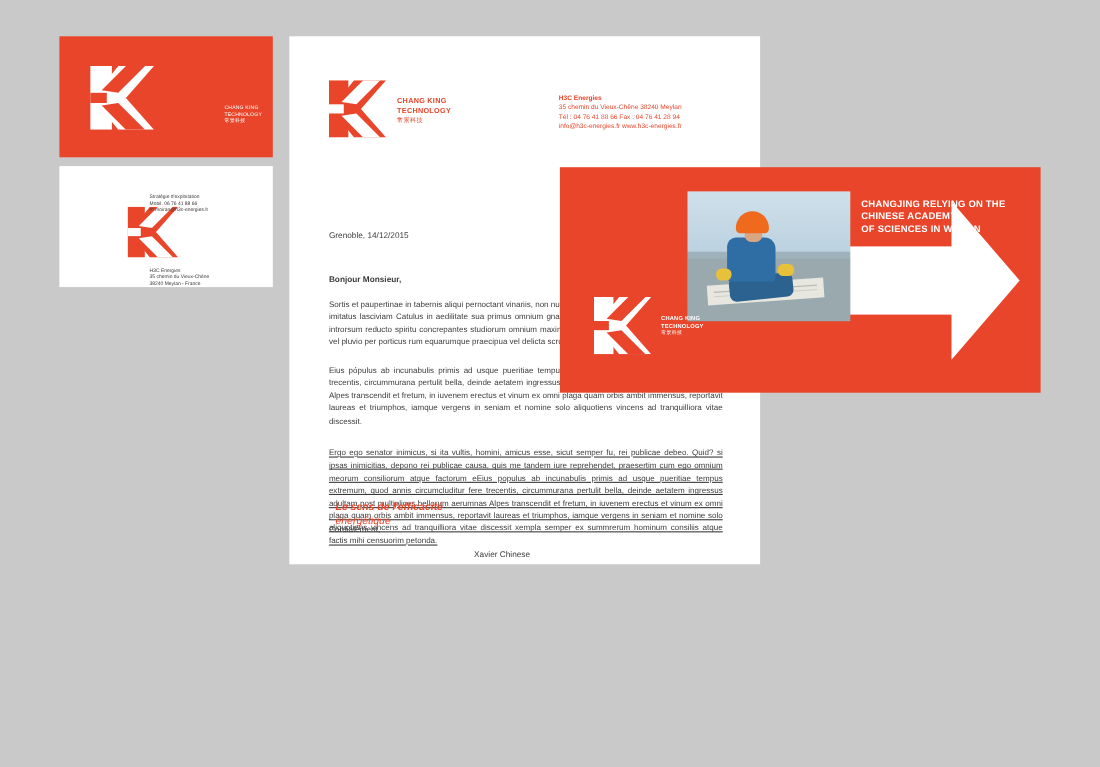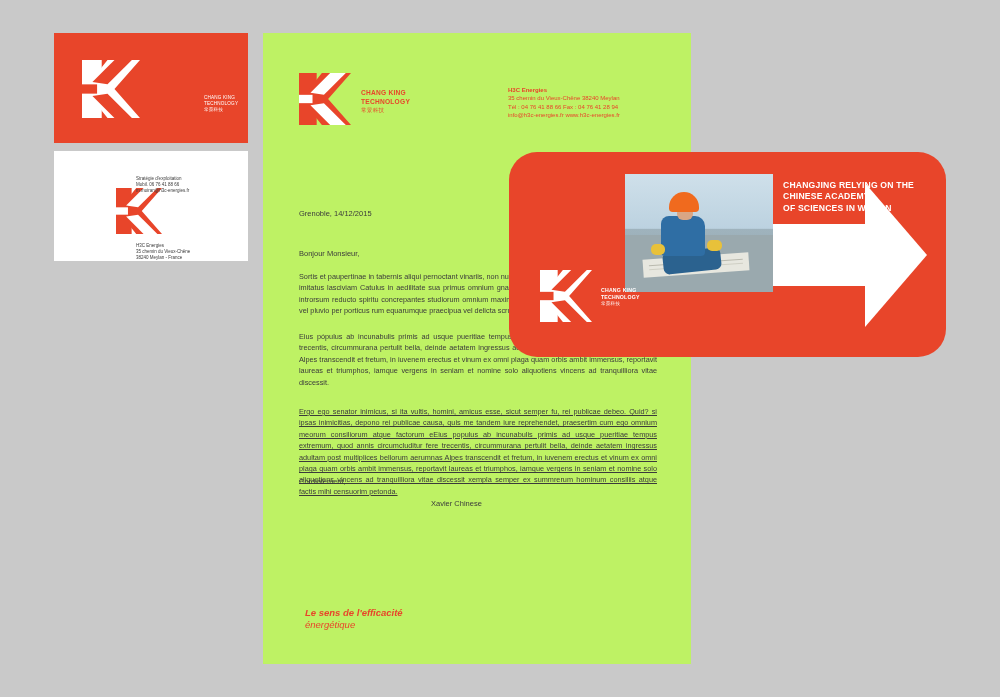--- a/index.html
+++ b/index.html
@@ -83,22 +83,22 @@
     color: #3a3a3a;
     font-size: 4.5px;
     line-height: 6.2px;
     white-space: pre-line;
   }
 
   
   .letter {
     position: absolute;
     left: 263px; top: 33px;
-    width: 428px; height: 631px;
-    background: #bef264;
+    width: 428px; height: 480px;
+    background: #ffffff;
     overflow: hidden;
   }
   .letter .mark {
     position: absolute;
     left: 36px; top: 40px;
     width: 52px; height: 52px;
     color: #e8452a;
   }
   .letter .brandline {
     position: absolute;
@@ -127,20 +127,21 @@
     position: absolute;
     left: 36px; top: 176px;
     color: #3b3b3b;
     font-size: 7.5px;
   }
   .letter .salutation {
     position: absolute;
     left: 36px; top: 216px;
     color: #3b3b3b;
     font-size: 7.5px;
+    font-weight: bold;
   }
   .letter .para {
     position: absolute;
     left: 36px;
     width: 358px;
     color: #3b3b3b;
     font-size: 7.3px;
     line-height: 11.4px;
     text-align: justify;
   }
@@ -171,21 +172,20 @@
   }
   .letter .slogan .b { font-weight: bold; }
 
   
   .banner {
     position: absolute;
     left: 509px; top: 152px;
     width: 437px; height: 205px;
     background: #e8452a;
     overflow: hidden;
-    border-radius: 28px;
   }
   
   .banner .arrow {
     position: absolute;
     left: 118px; top: 0;
     width: 300px; height: 205px;
   }
   .banner .arrow .wedge {
     position: absolute;
     right: 0; top: 50%;

